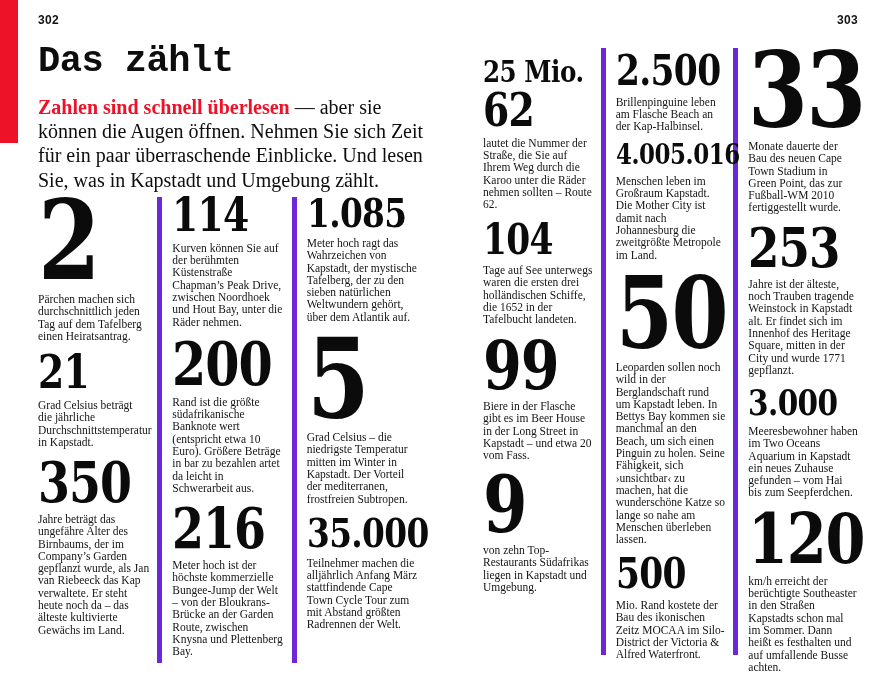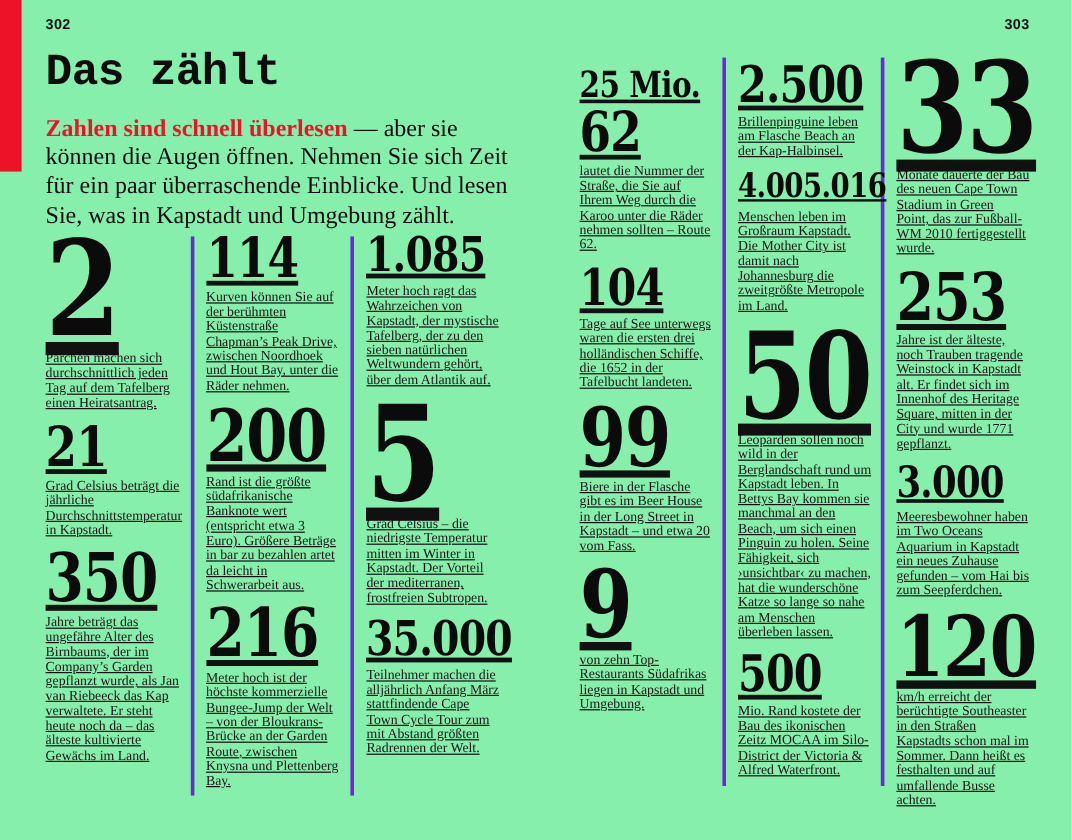--- a/index.html
+++ b/index.html
@@ -1,20 +1,20 @@
 <!DOCTYPE html>
 <html style="--accent: #ee1228;"><head>
 <meta charset="utf-8">
 <style>
   html, body { margin: 0; padding: 0; background: #e5e5e5; }
   .spread {
     position: relative;
     width: 893px;
     height: 700px;
-    background: #86efac;
+    background: #ffffff;
     overflow: hidden;
     font-family: "Liberation Serif", serif;
     color: #111111;
   }
   .red-bar {
     position: absolute;
     left: 0; top: 0;
     width: 18px; height: 143px;
     background: var(--accent, #ee1228);
   }
@@ -65,24 +65,23 @@
     width: 380px; height: 466px;
   }
   .columns.right-page-cols {
     left: 483px; top: 48px;
     width: 375px; height: 607px;
   }
   .col {
     flex: 1 1 0;
     padding-right: 8px;
     min-width: 0;
-    text-decoration: underline;
   }
   .col + .col {
-    border-left: 3px solid #6d28d9;
+    border-left: 5px solid #6d28d9;
     padding-left: 10px;
   }
   .col:last-child { padding-right: 0; }
   .right-page-cols .col:nth-child(1) { padding-top: 12px; }
   .right-page-cols .col:nth-child(2) { padding-top: 6px; }
 
   .num {
     margin: 0 0 8px 0;
     font-family: "DejaVu Serif", serif;
     font-weight: 700;
@@ -131,21 +130,21 @@
           <p class="desc">Jahre beträgt das ungefähre Alter des Birnbaums, der im Company’s Garden gepflanzt wurde, als Jan van Riebeeck das Kap verwaltete. Er steht heute noch da – das älteste kultivierte Gewächs im Land.</p>
         </div>
       </div>
       <div class="col">
         <div class="stat-item">
           <div class="num" style="font-size: 46px;">114</div>
           <p class="desc">Kurven können Sie auf der berühmten Küstenstraße Chapman’s Peak Drive, zwischen Noordhoek und Hout Bay, unter die Räder nehmen.</p>
         </div>
         <div class="stat-item">
           <div class="num" style="font-size: 60px;">200</div>
-          <p class="desc">Rand ist die größte südafrikanische Banknote wert (entspricht etwa 3 Euro). Größere Beträge in bar zu bezahlen artet da leicht in Schwerarbeit aus.</p>
+          <p class="desc">Rand ist die größte südafrikanische Banknote wert (entspricht etwa 10 Euro). Größere Beträge in bar zu bezahlen artet da leicht in Schwerarbeit aus.</p>
         </div>
         <div class="stat-item">
           <div class="num" style="font-size: 56px;">216</div>
           <p class="desc">Meter hoch ist der höchste kommerzielle Bungee-Jump der Welt – von der Bloukrans-Brücke an der Garden Route, zwischen Knysna und Plettenberg Bay.</p>
         </div>
       </div>
       <div class="col">
         <div class="stat-item">
           <div class="num" style="font-size: 40px;">1.085</div>
           <p class="desc">Meter hoch ragt das Wahrzeichen von Kapstadt, der mystische Tafelberg, der zu den sieben natürlichen Weltwundern gehört, über dem Atlantik auf.</p>

